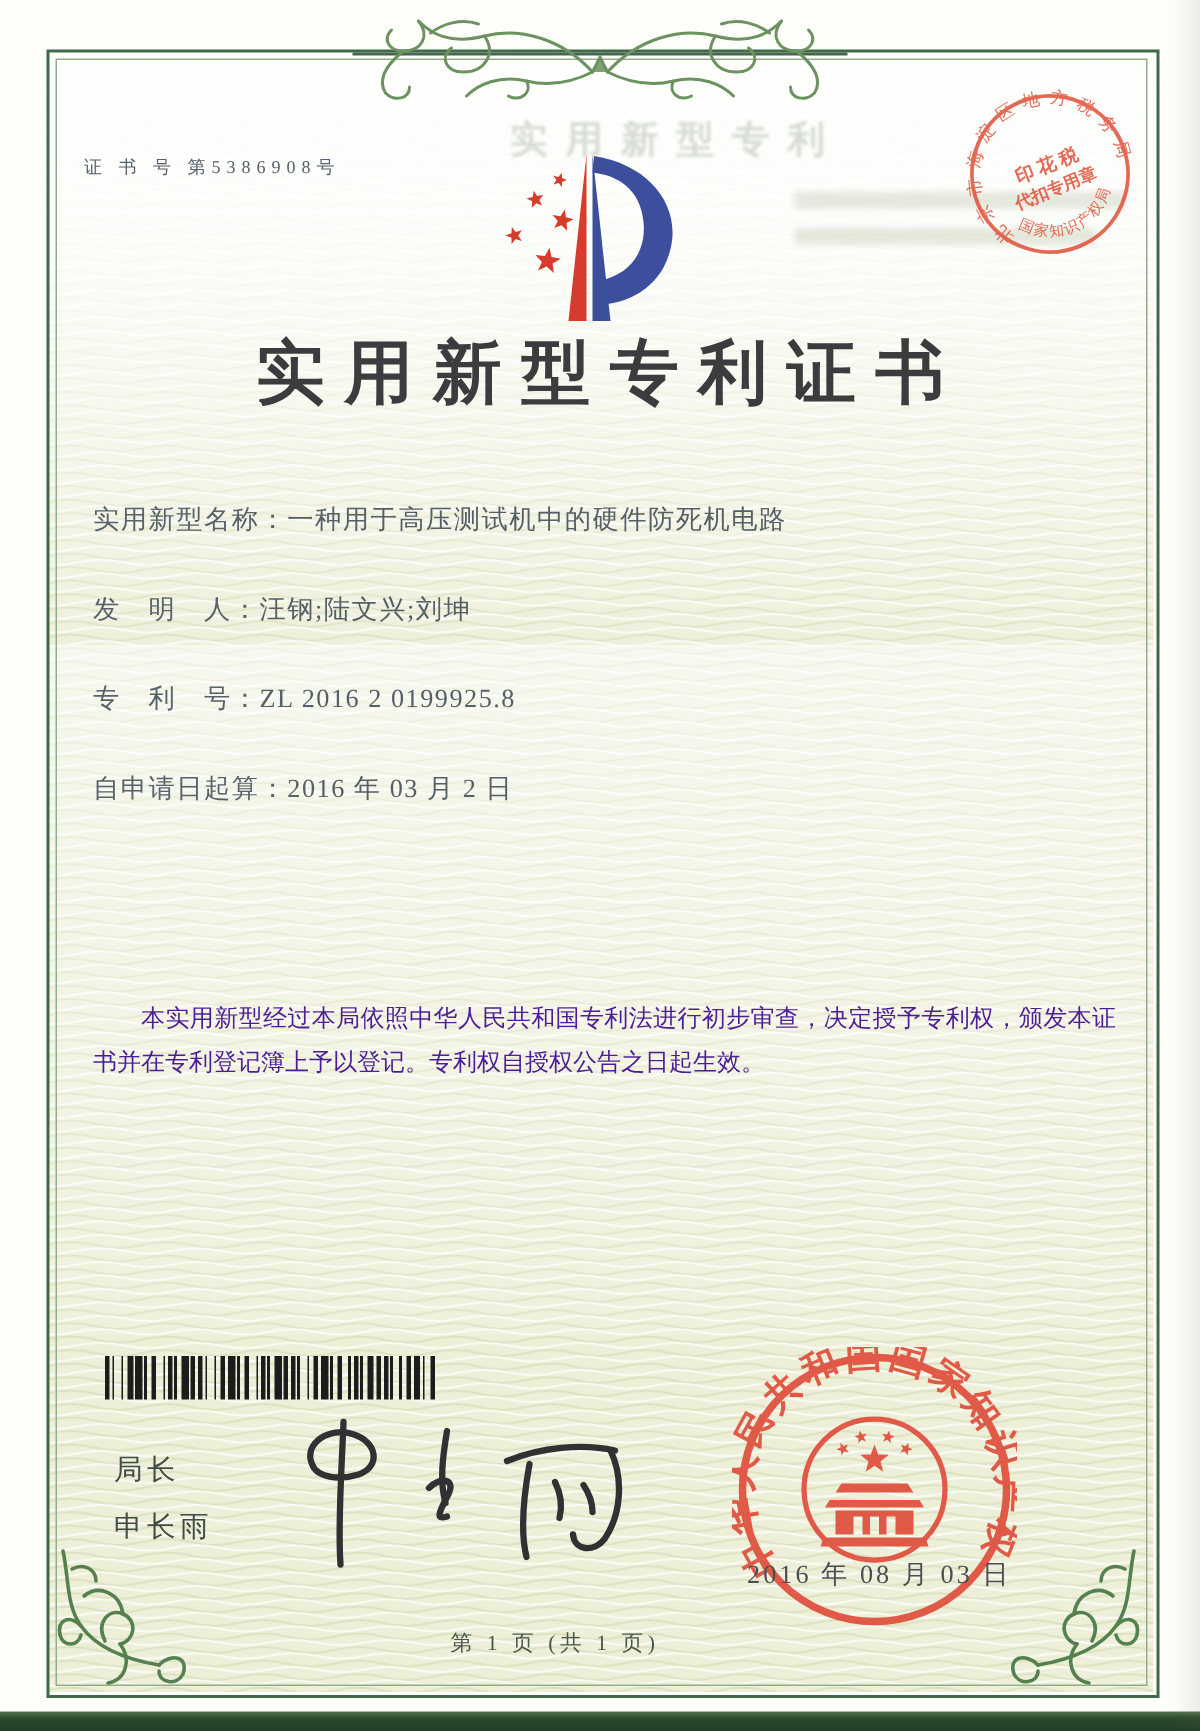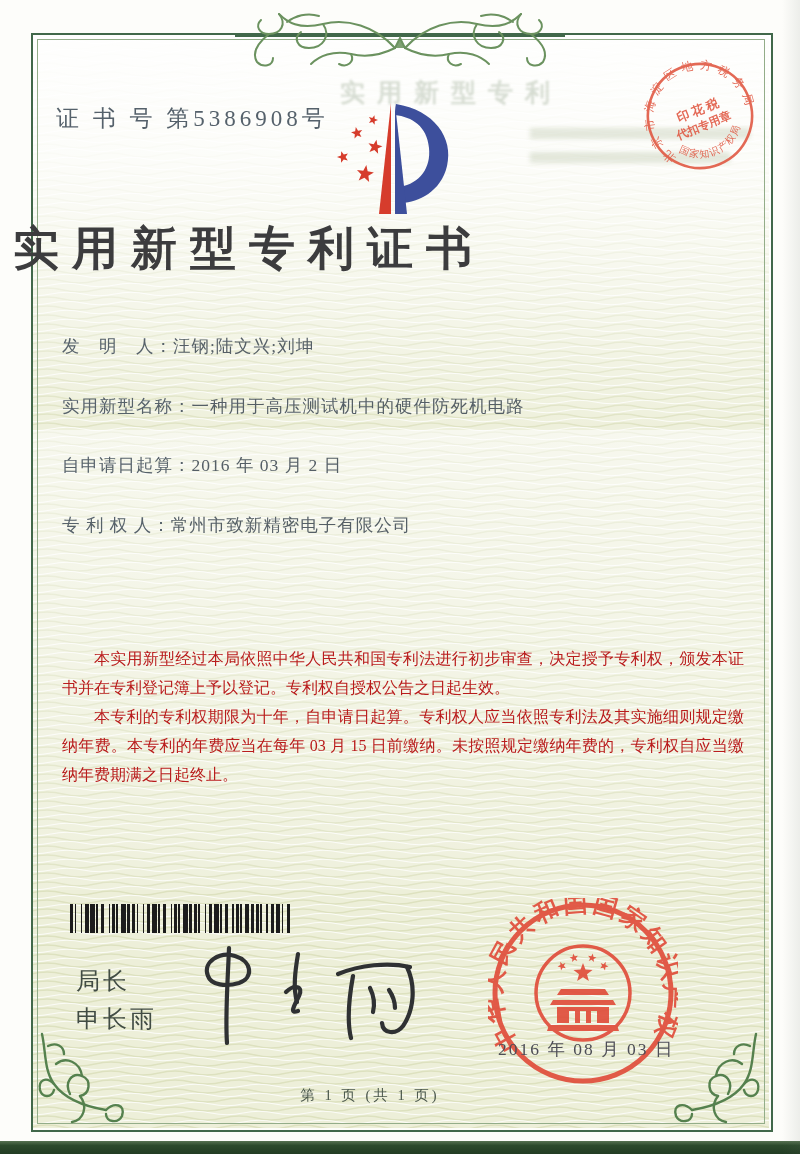--- a/index.html
+++ b/index.html
@@ -19,37 +19,37 @@
   .edge-shadow{position:absolute;right:0;top:0;width:18px;height:100%;z-index:9;
       background:linear-gradient(90deg,rgba(0,0,0,0) 0%,rgba(90,100,90,.10) 100%);}
   .bottom-strip{position:absolute;left:0;top:1141px;width:800px;height:13px;z-index:8;
       background:linear-gradient(180deg,#577251 0%,#2c4a2c 35%,#223c23 100%);}
   .ornament{position:absolute;z-index:3;}
   
   .ghost-title{position:absolute;left:340px;top:76px;width:280px;z-index:1;
       font-size:25px;letter-spacing:12px;color:rgba(125,145,115,.30);filter:blur(1.2px);
       font-weight:bold;z-index:1;}
   .ghost-line{position:absolute;z-index:1;background:rgba(165,180,145,.28);filter:blur(2px);}
-  .cert-no{position:absolute;left:56px;top:103px;font-size:23px;letter-spacing:4px;
+  .cert-no{position:absolute;left:56px;top:103px;font-size:12px;letter-spacing:4px;
       color:#55616b;z-index:4;}
   .logo{position:absolute;left:322px;top:96px;z-index:4;}
   .tax-stamp{position:absolute;left:642px;top:58px;z-index:4;opacity:.88;}
-  .main-title{position:absolute;left:0;top:218px;width:800px;z-index:4;
+  .main-title{position:absolute;left:0;top:218px;width:800px;text-align:center;z-index:4;
       font-size:46px;font-weight:bold;color:#3c3c3e;letter-spacing:13px;text-indent:13px;margin:0;}
   .fields{position:absolute;left:62px;top:334px;width:660px;z-index:4;}
   .field-row{height:59.5px;font-size:17.5px;color:#57626b;letter-spacing:1px;}
   .field-row .lbl{color:#57626b;}
   .field-row .val{color:#555f66;}
-  .paras{position:absolute;left:62px;top:644px;width:682px;z-index:4;
-      font-size:16px;line-height:29px;color:#b91c1c;text-align:justify;}
+  .paras{position:absolute;left:62px;top:665px;width:682px;z-index:4;
+      font-size:16px;line-height:29px;color:#4c1d95;text-align:justify;}
   .paras p{margin:0;text-indent:2em;}
   .barcode{position:absolute;left:70px;top:904px;width:224px;height:29px;z-index:4;
       display:flex;align-items:stretch;}
   .barcode .bar{height:100%;}
-  .signer{position:absolute;left:76px;top:962px;z-index:4;font-size:24px;color:#414c44;
+  .signer{position:absolute;left:76px;top:962px;z-index:4;font-size:19px;color:#414c44;
       letter-spacing:3px;line-height:38px;}
   .signature{position:absolute;left:192px;top:938px;z-index:5;}
   .big-seal{position:absolute;left:488px;top:898px;z-index:4;opacity:.90;}
   .seal-date{position:absolute;left:498px;top:1037px;z-index:6;font-size:17.5px;
       letter-spacing:2px;color:#4d4d56;}
   .footer{position:absolute;left:0;top:1086px;width:740px;text-align:center;z-index:4;
       font-size:14.5px;letter-spacing:3px;color:#49564b;}
 </style>
 </head>
 <body>
@@ -155,36 +155,35 @@
       </text>
       <text x="0" y="-2" text-anchor="middle" font-size="12.5" font-weight="bold">印 花 税</text>
       <text x="0" y="14" text-anchor="middle" font-size="11.5" font-weight="bold">代扣专用章</text>
     </g>
   </svg>
 
   <h1 class="main-title">实用新型专利证书</h1>
 
   <div class="fields">
     <div class="field-row">
+      <span class="lbl">实用新型名称：</span><span class="val">一种用于高压测试机中的硬件防死机电路</span>
+    </div>
+    <div class="field-row">
       <span class="lbl">发　明　人：</span><span class="val">汪钢;陆文兴;刘坤</span>
     </div>
     <div class="field-row">
-      <span class="lbl">实用新型名称：</span><span class="val">一种用于高压测试机中的硬件防死机电路</span>
+      <span class="lbl">专　利　号：</span><span class="val">ZL 2016 2 0199925.8</span>
     </div>
     <div class="field-row">
       <span class="lbl">自申请日起算：</span><span class="val">2016 年 03 月 2 日</span>
     </div>
-    <div class="field-row">
-      <span class="lbl">专 利 权 人：</span><span class="val">常州市致新精密电子有限公司</span>
-    </div>
   </div>
 
   <div class="paras">
     <p>本实用新型经过本局依照中华人民共和国专利法进行初步审查，决定授予专利权，颁发本证书并在专利登记簿上予以登记。专利权自授权公告之日起生效。</p>
-    <p>本专利的专利权期限为十年，自申请日起算。专利权人应当依照专利法及其实施细则规定缴纳年费。本专利的年费应当在每年 03 月 15 日前缴纳。未按照规定缴纳年费的，专利权自应当缴纳年费期满之日起终止。</p>
   </div>
 
   <div class="barcode" id="barcode">
       <div class="bar" style="width: 3.1px; background: rgb(28, 28, 28);"></div>
       <div class="bar" style="width: 1.55px; background: transparent;"></div>
       <div class="bar" style="width: 1.55px; background: rgb(28, 28, 28);"></div>
       <div class="bar" style="width: 4.65px; background: transparent;"></div>
       <div class="bar" style="width: 1.55px; background: rgb(28, 28, 28);"></div>
       <div class="bar" style="width: 3.1px; background: transparent;"></div>
       <div class="bar" style="width: 3.1px; background: rgb(28, 28, 28);"></div>

